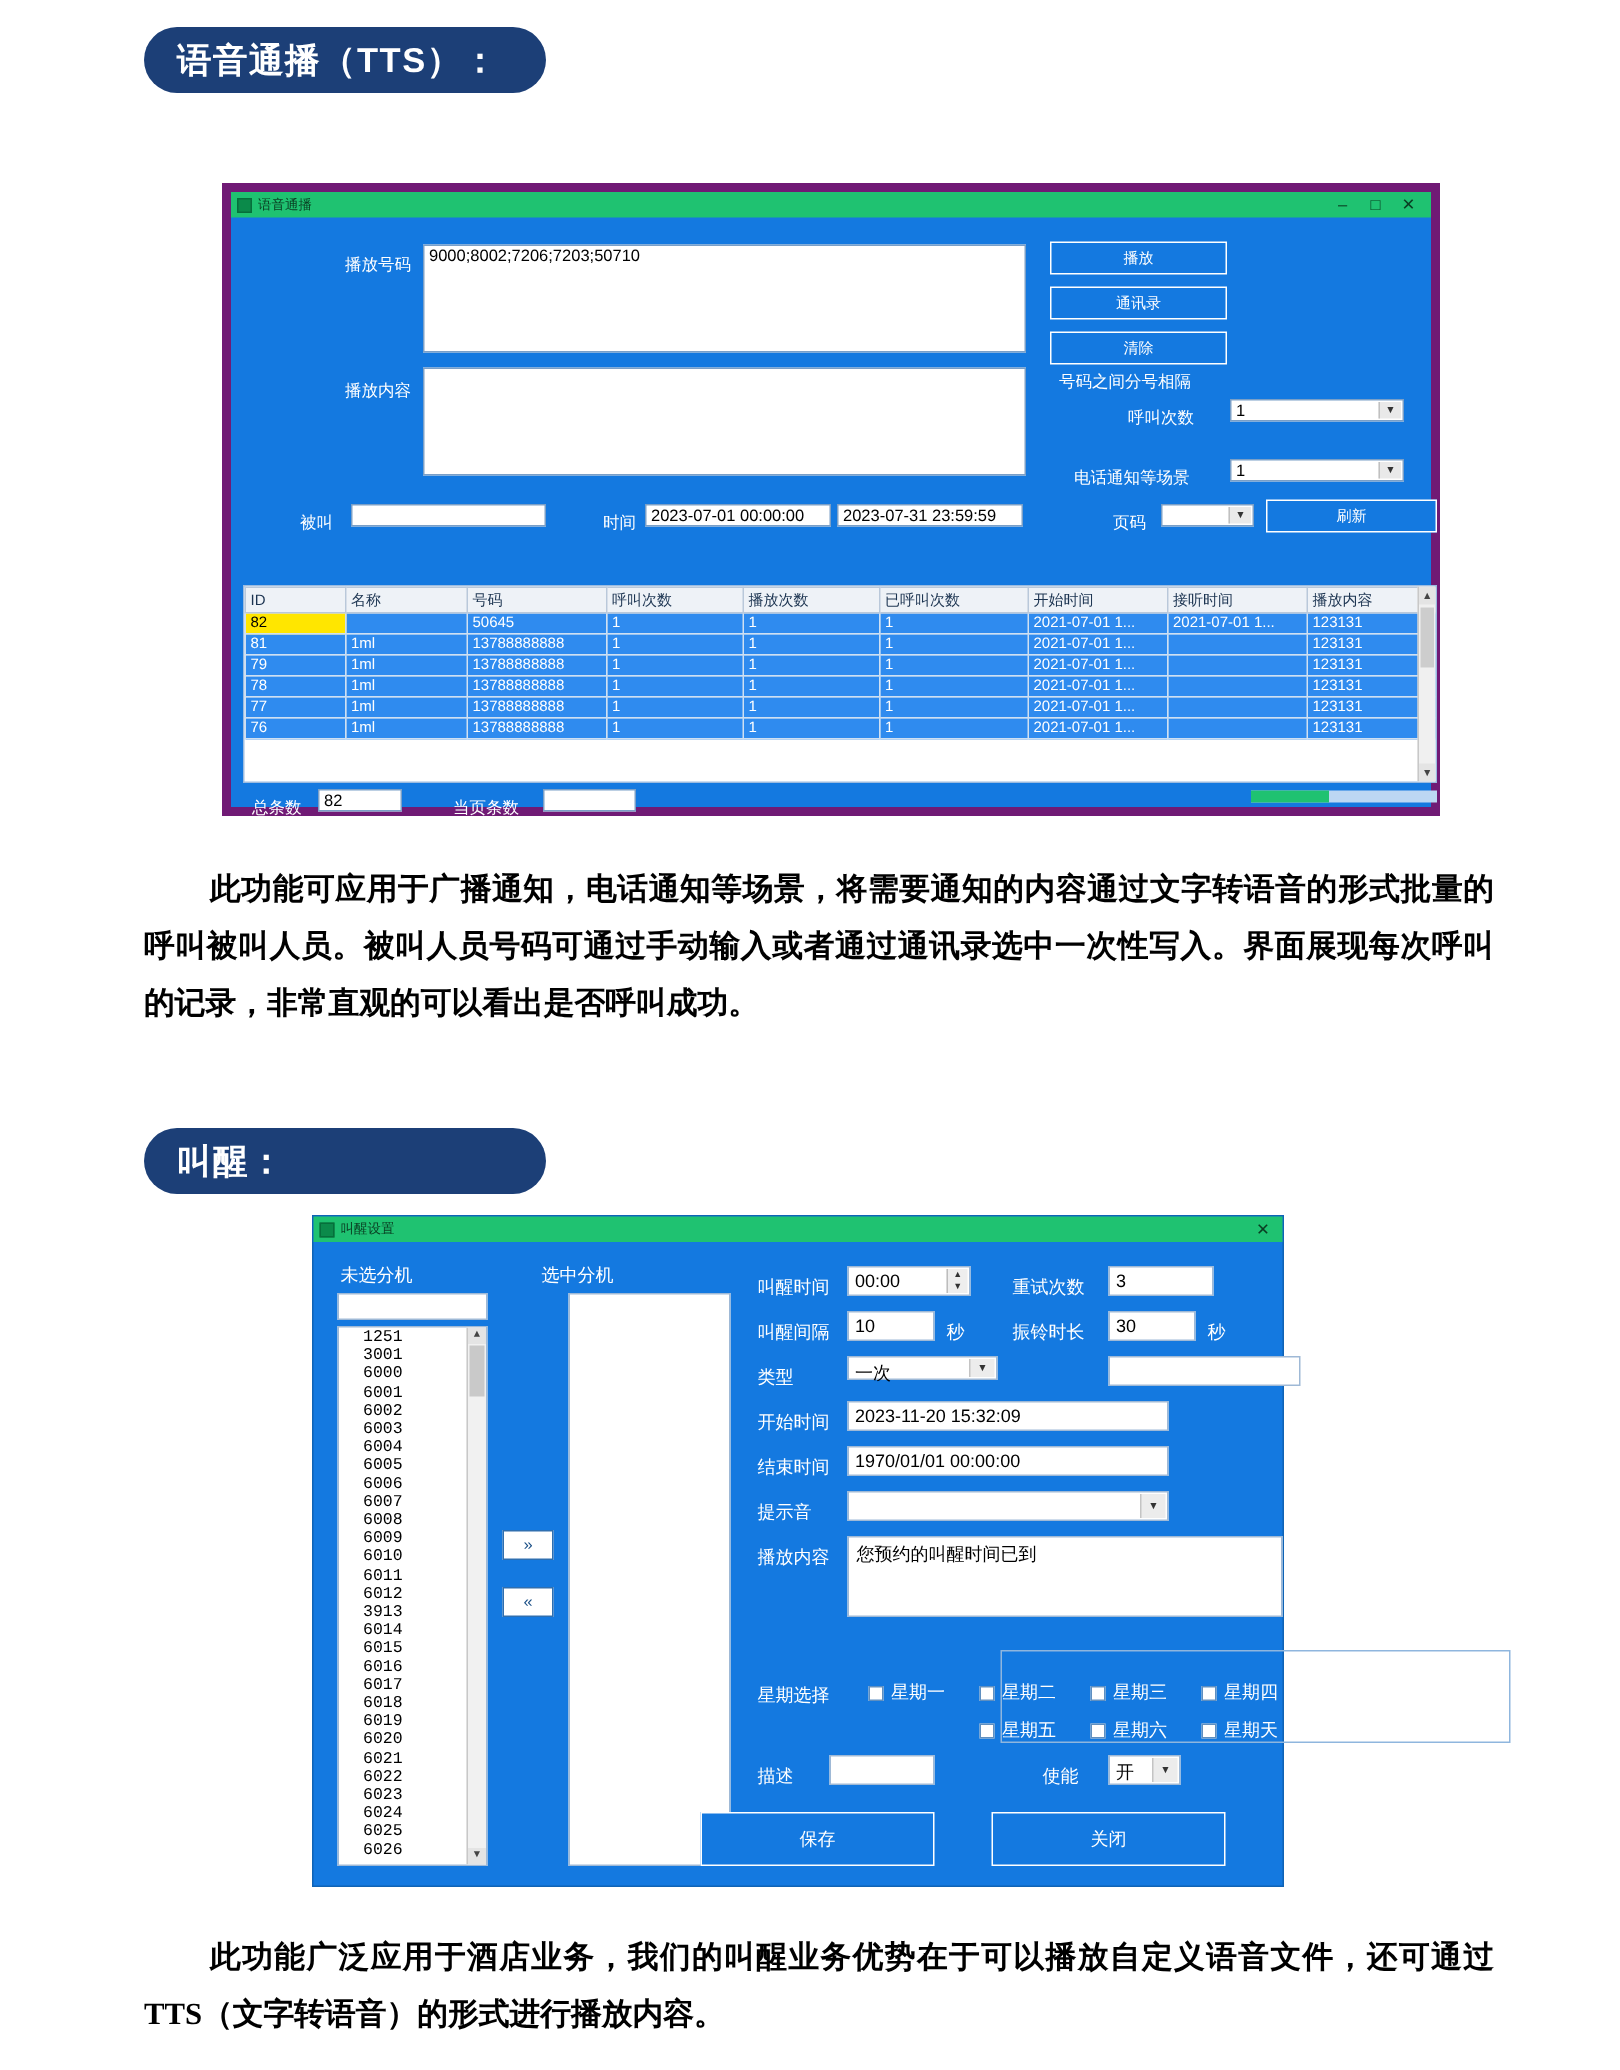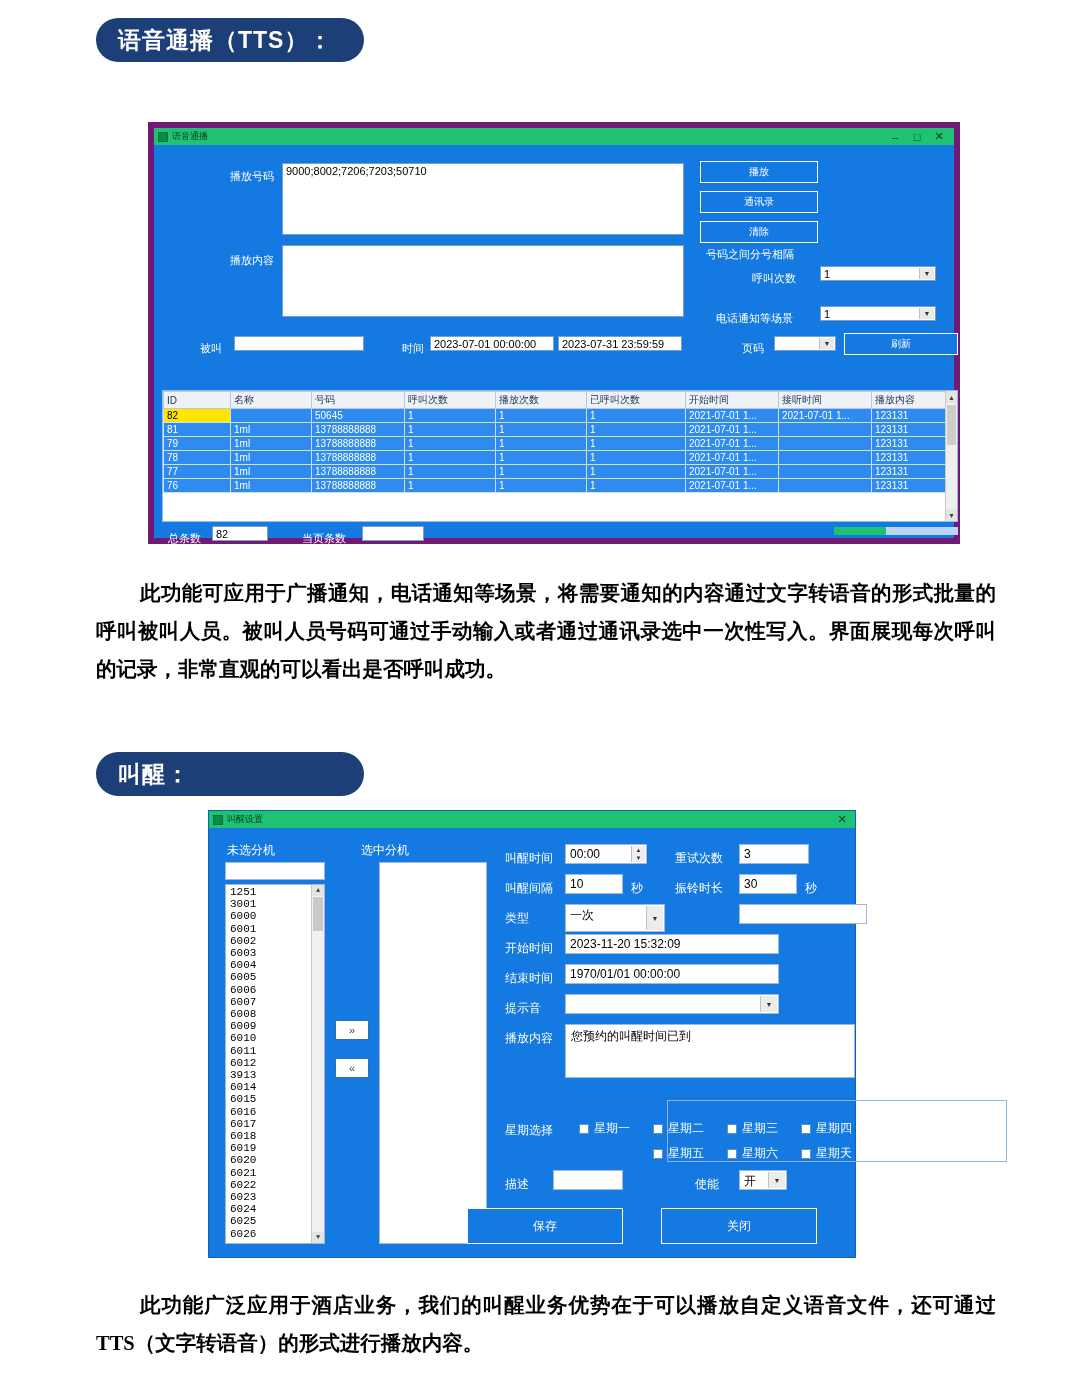--- a/index.html
+++ b/index.html
@@ -233,21 +233,21 @@
   .wselect .arrow {
     position: absolute; right: 1px; top: 1px; bottom: 1px; width: 16px;
     background: #ececec; border-left: 1px solid #c4c4c4;
     display: flex; align-items: center; justify-content: center; font-size: 7px; color: #333;
   }
   
   .extlist {
     position: absolute; background: #ffffff; border: 1px solid #9fb9d6;
     box-sizing: border-box; overflow: hidden;
     font-family: "Liberation Mono", monospace; font-size: 11px; line-height: 12.2px;
-    color: #000; padding: 1px 4px;
+    color: #000; padding: 1px 16px;
   }
   #ext-scroll {
     position: absolute; right: 0; top: 0; bottom: 0; width: 12px;
     background: #f1f1f1; border-left: 1px solid #c8c8c8;
   }
   #ext-scroll .thumb { position: absolute; left: 1px; right: 1px; top: 12px; height: 34px; background: #c9c9c9; }
   #ext-scroll .up, #ext-scroll .dn {
     position: absolute; left: 0; right: 0; height: 11px; background: #e4e4e4;
     font-size: 7px; display: flex; align-items: center; justify-content: center; color: #444;
   }
@@ -511,21 +511,21 @@
     <div class="wfield" style="left:530px; top:16px; width:70px; height:20px;">3</div>
 
     <div class="wlbl" style="left:296px; top:52px;">叫醒间隔</div>
     <div class="wfield" style="left:356px; top:46px; width:58px; height:20px;">10</div>
     <div class="wlbl" style="left:422px; top:52px;">秒</div>
     <div class="wlbl" style="left:466px; top:52px;">振铃时长</div>
     <div class="wfield" style="left:530px; top:46px; width:58px; height:20px;">30</div>
     <div class="wlbl" style="left:596px; top:52px;">秒</div>
 
     <div class="wlbl" style="left:296px; top:82px;">类型</div>
-    <div class="wselect" style="left:356px; top:76px; width:100px; height:28px;">
+    <div class="wselect" style="left:356px; top:76px; width:100px; height:16px;">
       <span>一次</span>
       <span class="arrow">▼</span>
     </div>
     <div class="wlbl" style="left:482px; top:82px;margin-left:48px;">来显</div>
     <div class="wfield" style="left:530px; top:76px; width:128px; height:20px;"></div>
 
     <div class="wlbl" style="left:296px; top:112px;">开始时间</div>
     <div class="wfield" style="left:356px; top:106px; width:214px; height:20px;">2023-11-20 15:32:09</div>
 
     <div class="wlbl" style="left:296px; top:142px;">结束时间</div>

